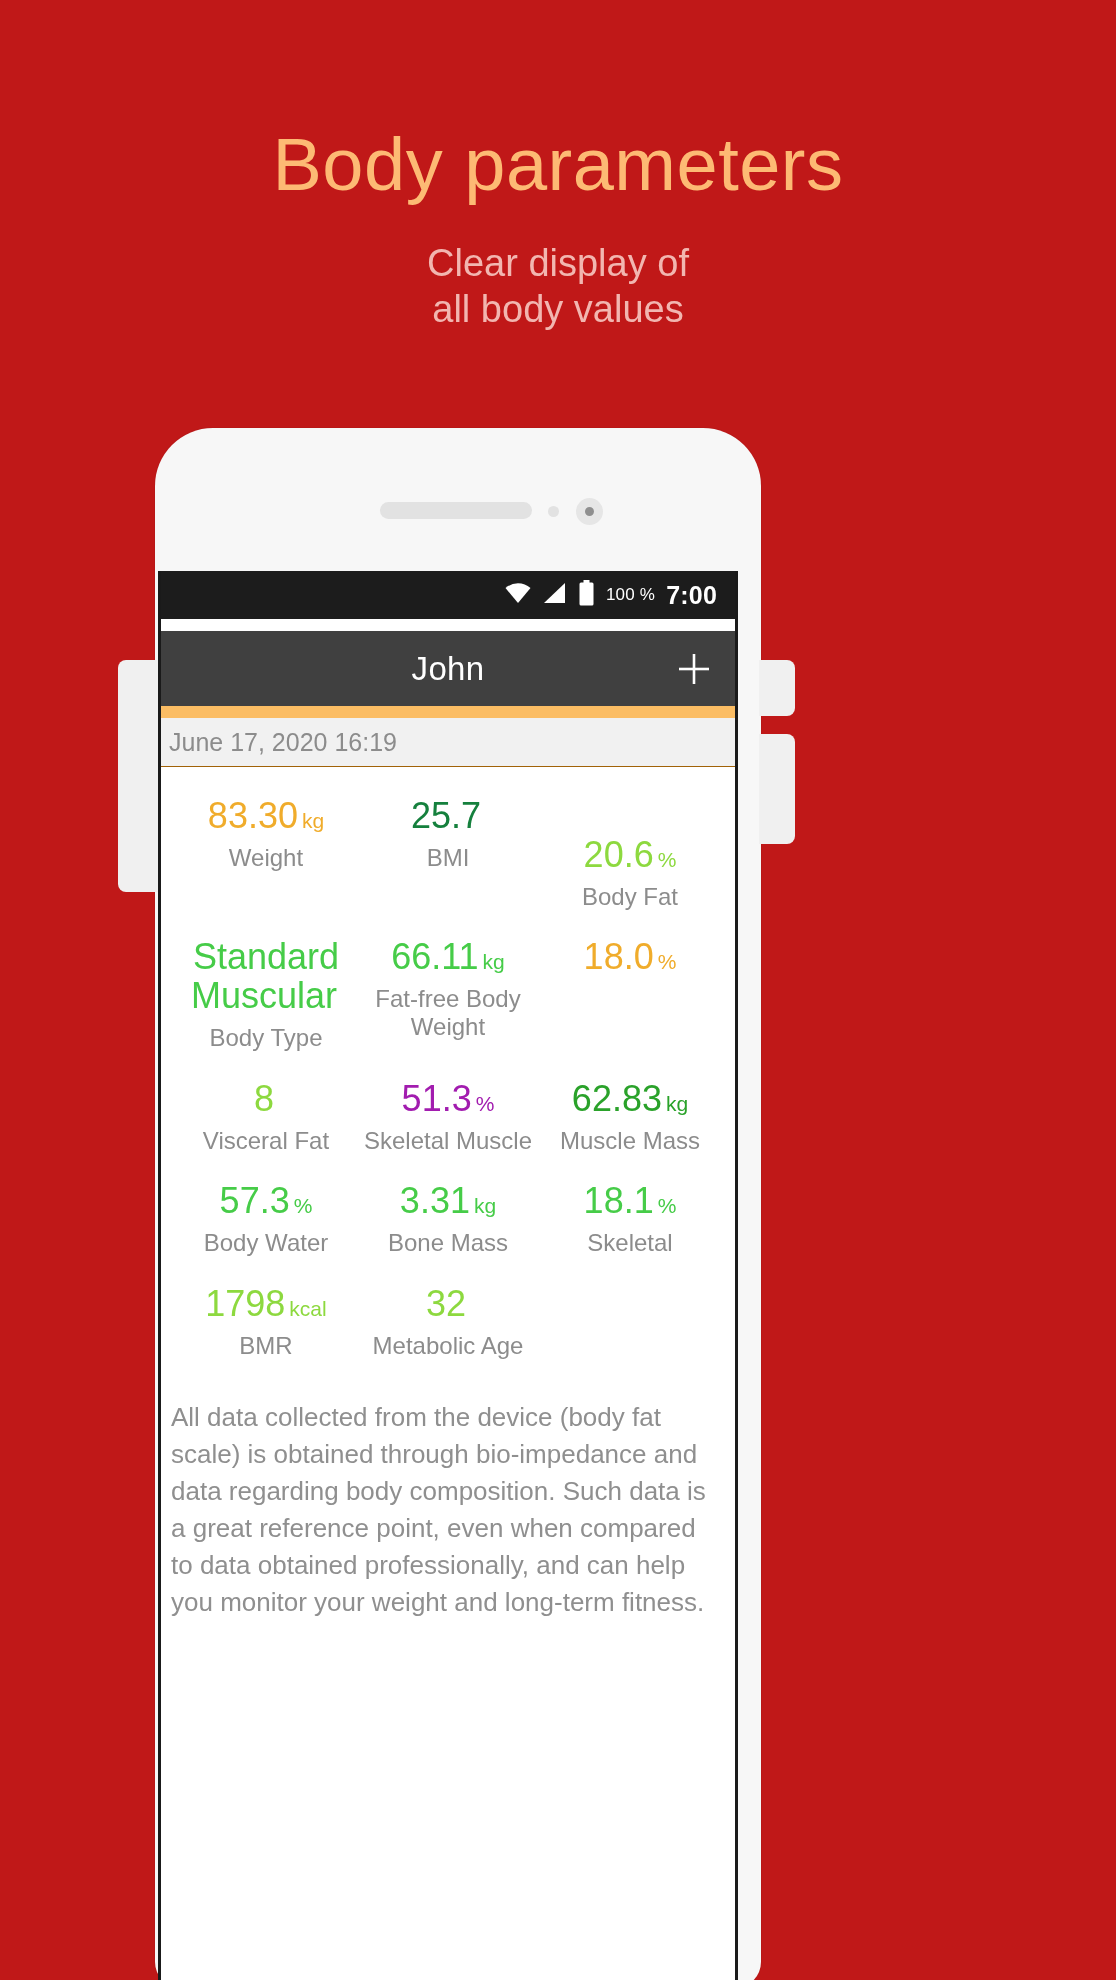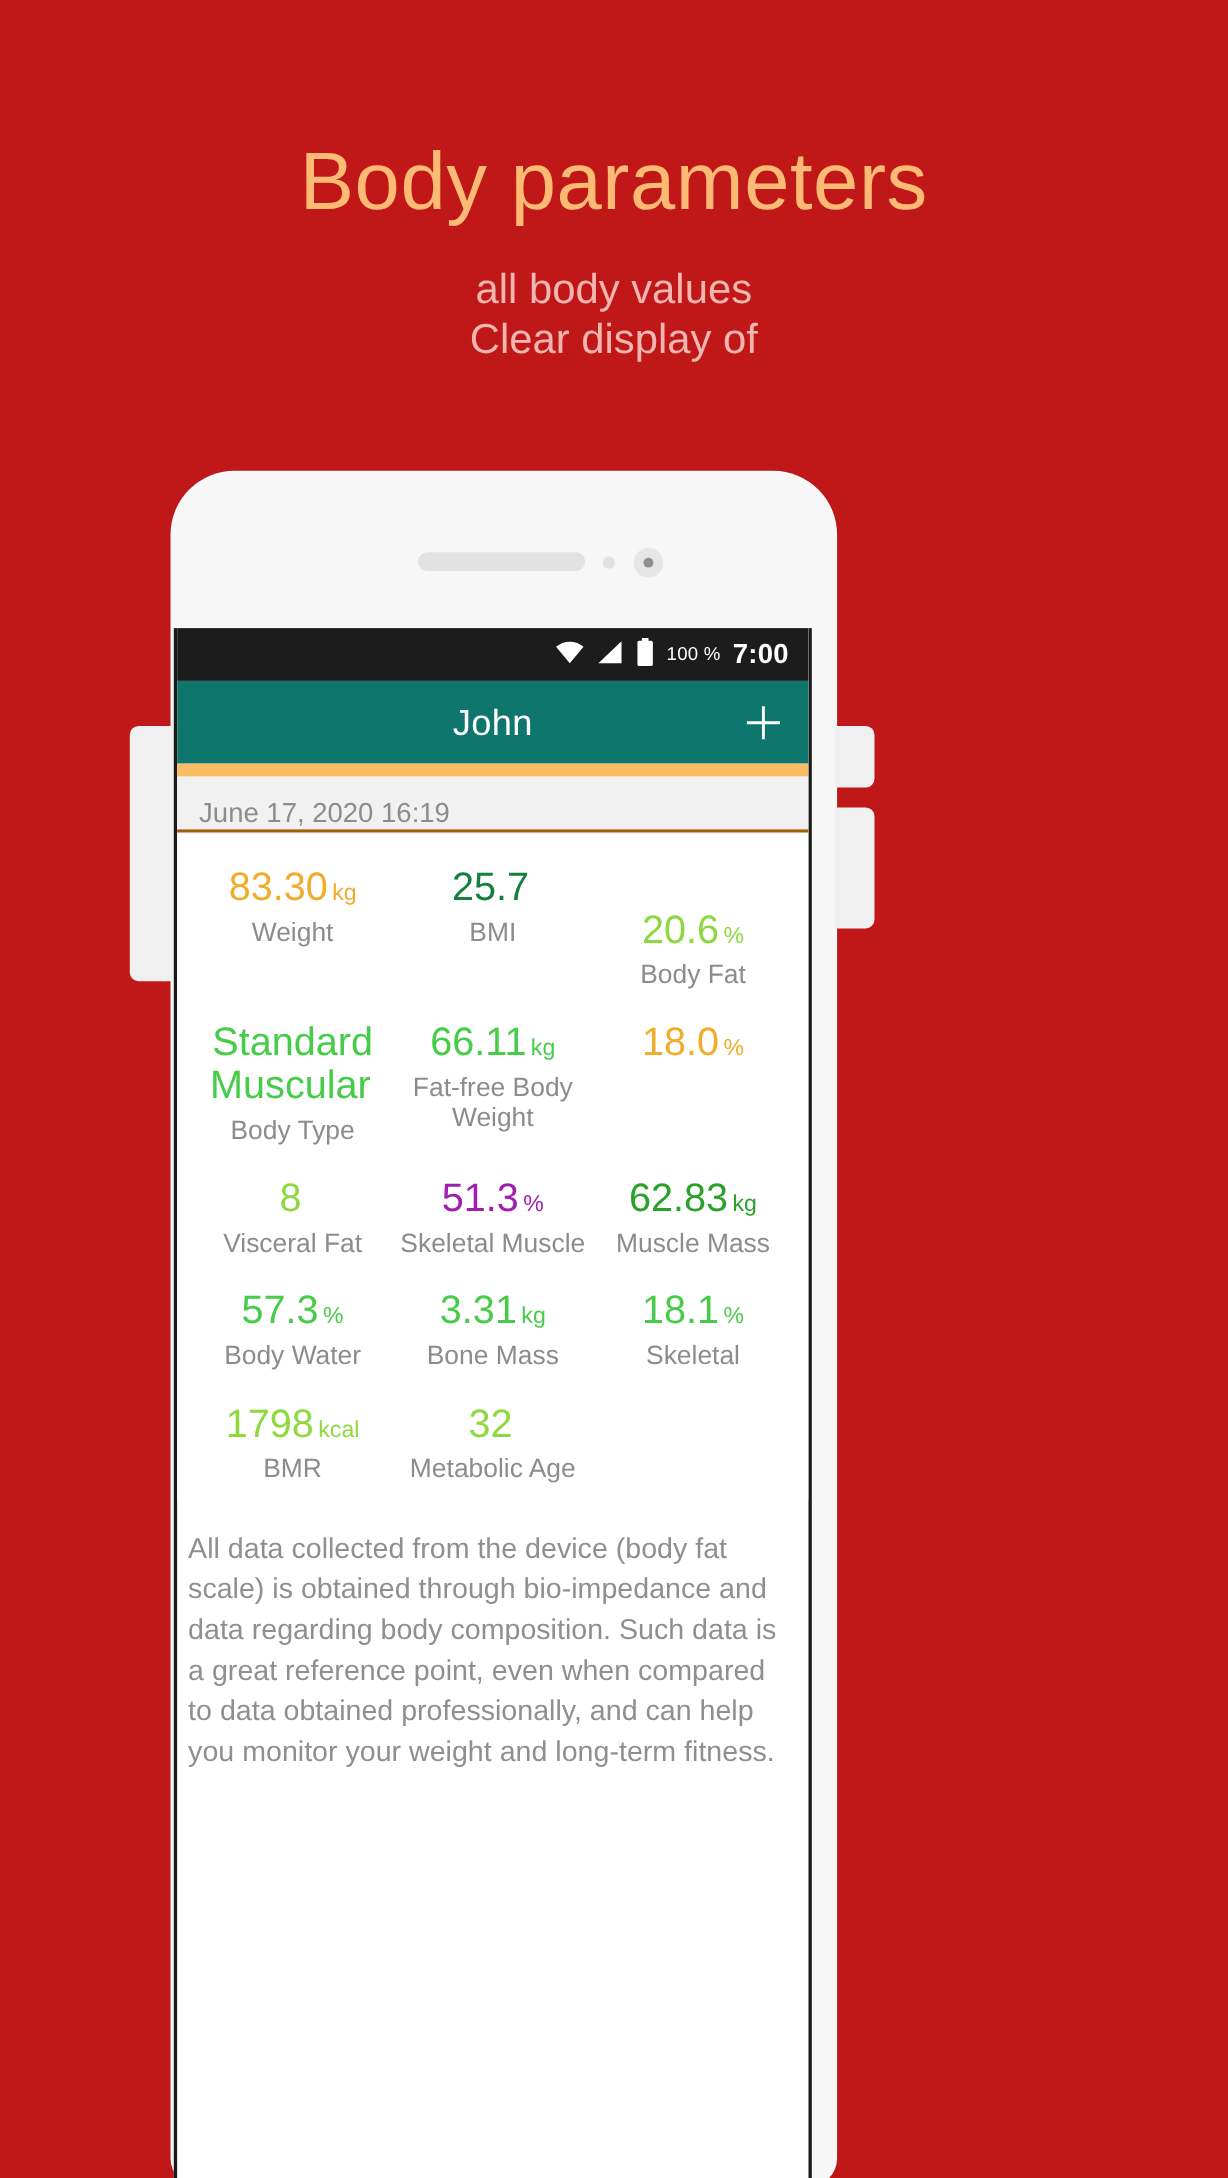--- a/index.html
+++ b/index.html
@@ -150,25 +150,26 @@
     font-weight: 500;
     letter-spacing: 0.2px;
     white-space: nowrap;
   }
   .sb-clock { font-weight: 700; font-size: 25px; }
   .icon-wifi, .icon-signal, .icon-battery { display: block; }
 
   
   .appbar {
     height: 75px;
-    background: #0f766e;
+    background: #404040;
     position: relative;
     display: flex;
     align-items: center;
     justify-content: center;
+    margin-top: 12px;
   }
   .appbar-title {
     color: #ffffff;
     font-size: 33px;
     font-weight: 400;
     letter-spacing: 0.3px;
   }
   .appbar-add {
     position: absolute;
     right: 22px;
@@ -180,23 +181,23 @@
   .appbar-shadow {
     height: 12px;
     background: #fbbd64;
   }
 
   
   .daterow {
     height: 48px;
     background: #f1f1f1;
     display: flex;
-    align-items: flex-end;
-    padding-left: 20px;
-    border-bottom: 3px solid #a16207;
+    align-items: center;
+    padding-left: 8px;
+    border-bottom: 1px solid #a16207;
   }
   .daterow-text {
     color: #8c8c8c;
     font-size: 25px;
   }
 
   
   .metrics {
     padding: 16px 14px 0 14px;
     background: #ffffff;
@@ -236,22 +237,22 @@
     line-height: 1.42;
     color: #8f8f8f;
   }
 </style>
 </head>
 <body>
 
 <div class="promo">
   <h1 class="promo-title">Body parameters</h1>
   <div class="promo-sub">
+    <div>Clear display of</div>
     <div>all body values</div>
-    <div>Clear display of</div>
   </div>
 </div>
 
 <div class="phone">
 
   <div class="btn-left"></div>
   <div class="btn-right-top"></div>
   <div class="btn-right-bot"></div>
 
   <div class="speaker"></div>

